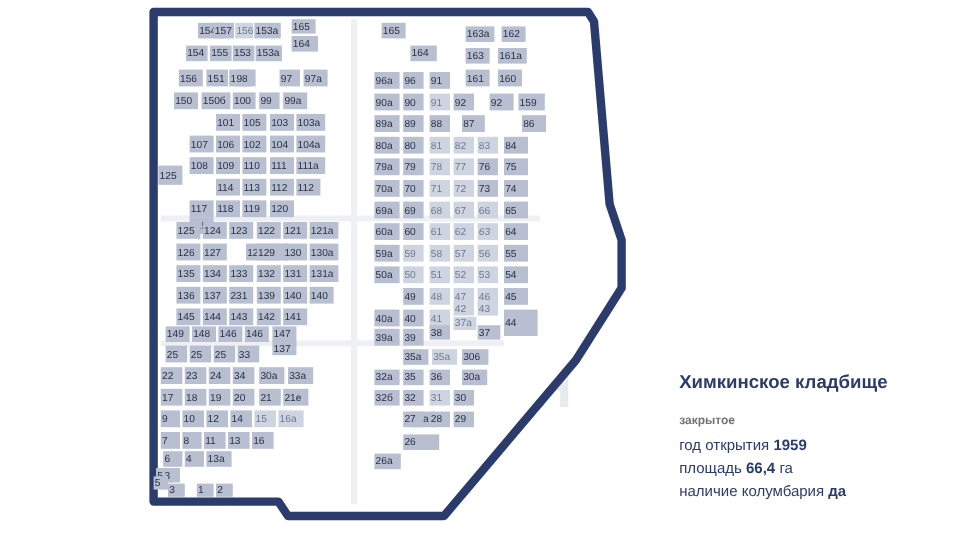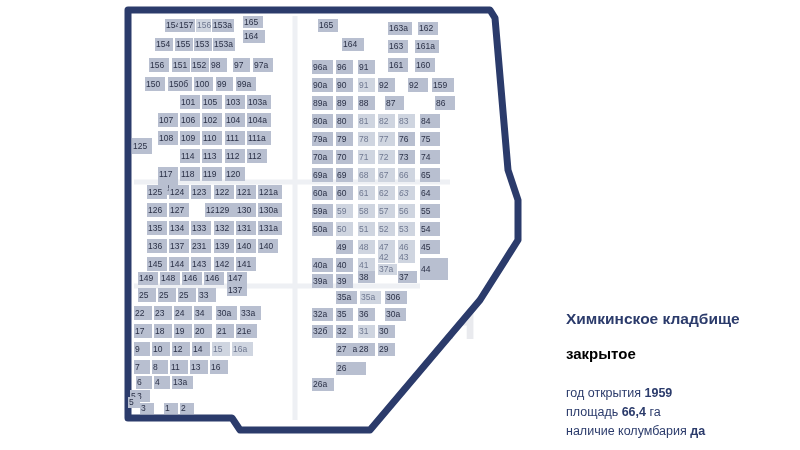--- a/index.html
+++ b/index.html
@@ -82,24 +82,24 @@
     z-index: 3;
   }
   .info-title {
     font-size: 15.5px;
     font-weight: bold;
     color: #2b3b6b;
     margin-bottom: 16px;
     line-height: 1.2;
   }
   .info-status {
-    font-size: 15px;
+    font-size: 10px;
     font-weight: bold;
-    color: #000000;
-    margin-bottom: 24px;
+    color: #737373;
+    margin-bottom: 8px;
   }
   .info-row {
     font-size: 12.5px;
     color: #2b3b6b;
     margin-bottom: 5px;
   }
   .info-row b {
     font-weight: bold;
   }
 </style>
@@ -132,21 +132,21 @@
         <div class="cell" style="left: 35px; top: 38px; width: 18px; height: 13px;">154</div>
         <div class="cell" style="left: 55px; top: 38px; width: 18px; height: 13px;">155</div>
         <div class="cell" style="left: 74px; top: 38px; width: 18px; height: 13px;">153</div>
         <div class="cell" style="left: 93px; top: 38px; width: 22px; height: 13px;">153а</div>
         <div class="cell" style="left: 222px; top: 38px; width: 22px; height: 13px;">164</div>
         <div class="cell" style="left: 268px; top: 40px; width: 20px; height: 13px;">163</div>
         <div class="cell" style="left: 295px; top: 40px; width: 24px; height: 13px;">161а</div>
         <div class="cell" style="left: 29px; top: 58px; width: 20px; height: 14px;">156</div>
         <div class="cell" style="left: 52px; top: 58px; width: 18px; height: 14px;">151</div>
         <div class="cell" style="left: 71px; top: 58px; width: 18px; height: 14px;">152</div>
-        <div class="cell" style="left: 90px; top: 58px; width: 17px; height: 14px;">98</div>
+        <div class="cell" style="left: 76px; top: 58px; width: 17px; height: 14px;">98</div>
         <div class="cell" style="left: 113px; top: 58px; width: 17px; height: 14px;">97</div>
         <div class="cell" style="left: 133px; top: 58px; width: 20px; height: 14px;">97а</div>
         <div class="cell" style="left: 192px; top: 60px; width: 21px; height: 14px;">96а</div>
         <div class="cell" style="left: 216px; top: 60px; width: 17px; height: 14px;">96</div>
         <div class="cell" style="left: 238px; top: 60px; width: 17px; height: 14px;">91</div>
         <div class="cell" style="left: 268px; top: 58px; width: 20px; height: 14px;">161</div>
         <div class="cell" style="left: 295px; top: 58px; width: 20px; height: 14px;">160</div>
         <div class="cell" style="left: 25px; top: 77px; width: 20px; height: 14px;">150</div>
         <div class="cell" style="left: 48px; top: 77px; width: 24px; height: 14px;">150б</div>
         <div class="cell" style="left: 74px; top: 77px; width: 19px; height: 14px;">100</div>

